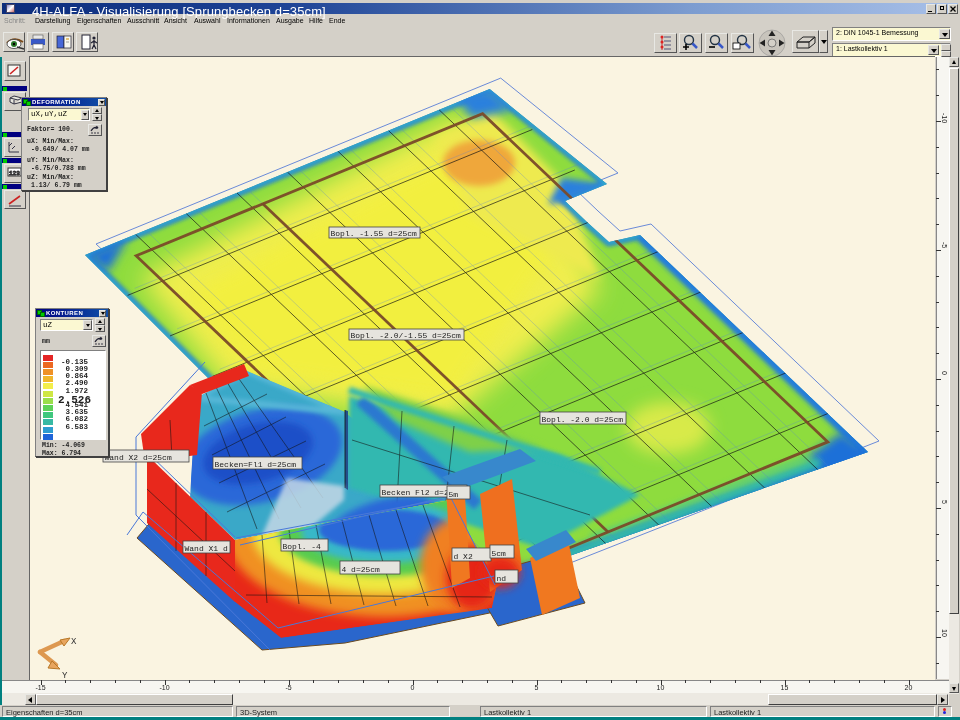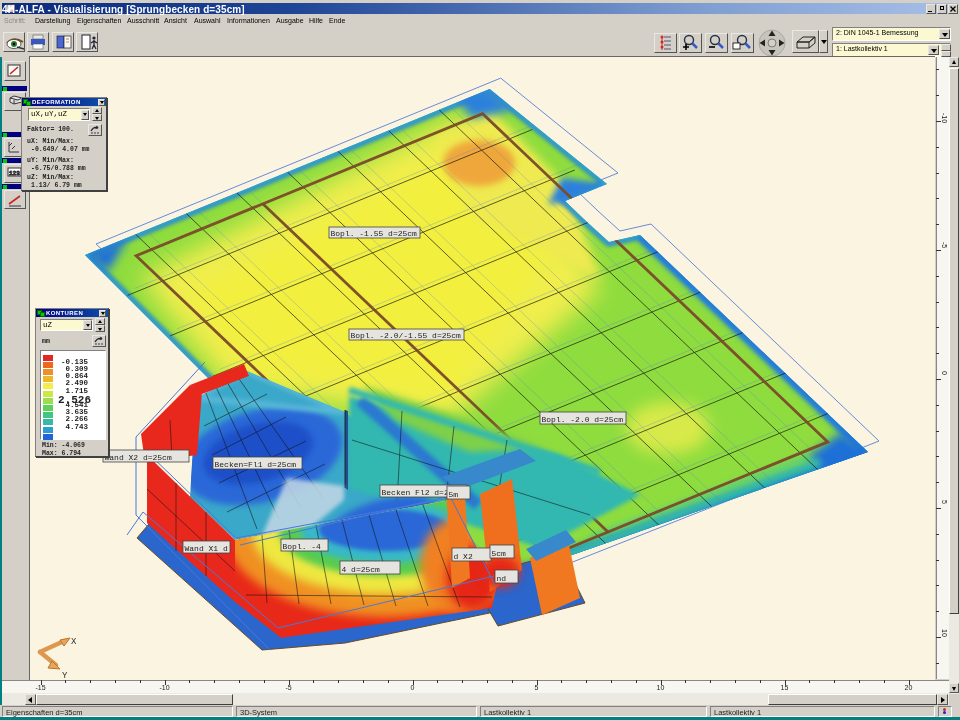--- a/index.html
+++ b/index.html
@@ -7,21 +7,21 @@
 .sunken{border-top:1px solid #808080;border-left:1px solid #808080;border-right:1px solid #fff;border-bottom:1px solid #fff}
 .btn{border-top:1px solid #e8e8e4;border-left:1px solid #e8e8e4;border-right:1px solid #555;border-bottom:1px solid #555;background:#d4d0c8}
 </style></head>
 <body>
 
 <div class="abs" style="left:0;top:57px;width:2px;height:663px;background:#008080"></div>
 <div class="abs" style="left:0;top:717px;width:960px;height:3px;background:#008080"></div>
 
 <div class="abs" style="left:2px;top:3px;width:956px;height:11px;background:linear-gradient(90deg,#0c2c7c 0%,#1e4496 30%,#7c9cd0 72%,#a8c0e8 100%)"></div>
 <div class="abs" style="left:6px;top:4px;width:9px;height:9px;background:linear-gradient(135deg,#88c 0%,#fff 50%,#c66 100%);border:1px solid #446"></div>
-<div class="abs" style="left:2px;top:3.5px;font-size:10px;font-weight:bold;color:#fff;letter-spacing:0.1px">4H-ALFA - Visualisierung [Sprungbecken d=35cm]</div>
+<div class="abs" style="left:32px;top:3.5px;font-size:13px;font-weight:normal;color:#fff;letter-spacing:0.1px">4H-ALFA - Visualisierung [Sprungbecken d=35cm]</div>
 <div class="abs btn" style="left:926px;top:3.5px;width:10px;height:10px"></div>
 <div class="abs" style="left:928px;top:10.5px;width:4px;height:1.5px;background:#000"></div>
 <div class="abs btn" style="left:937px;top:3.5px;width:10px;height:10px"></div>
 <div class="abs" style="left:939.5px;top:5.5px;width:4px;height:4px;border:1px solid #000;border-top-width:1.5px"></div>
 <div class="abs btn" style="left:948px;top:3.5px;width:10px;height:10px"></div>
 <svg class="abs" style="left:950px;top:5.5px" width="6" height="6" viewBox="0 0 6 6">
     <path d="M0.5 0.5 L5.5 5.5 M5.5 0.5 L0.5 5.5" stroke="#000" stroke-width="1.3"></path>
   </svg>
 
 <div class="abs" style="left:4px;top:17px;font-size:7px;color:#888">Schritt:</div>
@@ -402,26 +402,26 @@
 <div class="abs" style="left:43px;top:397.7px;width:10px;height:6.2px;background:#9ade4b"></div>
 <div class="abs" style="left:43px;top:404.9px;width:10px;height:6.2px;background:#5ed258"></div>
 <div class="abs" style="left:43px;top:412.1px;width:10px;height:6.2px;background:#3fc77e"></div>
 <div class="abs" style="left:43px;top:419.3px;width:10px;height:6.2px;background:#37b9a4"></div>
 <div class="abs" style="left:43px;top:426.5px;width:10px;height:6.2px;background:#2e9cd0"></div>
 <div class="abs" style="left:43px;top:433.7px;width:10px;height:6.2px;background:#1f64d8"></div>
 <div class="abs" style="left:58px;top:357.7px;width:30px;text-align:right;font-size:7.5px;font-family:'Liberation Mono',monospace;font-weight:bold;color:#222">-0.135</div>
 <div class="abs" style="left:58px;top:364.9px;width:30px;text-align:right;font-size:7.5px;font-family:'Liberation Mono',monospace;font-weight:bold;color:#222">0.309</div>
 <div class="abs" style="left:58px;top:372.1px;width:30px;text-align:right;font-size:7.5px;font-family:'Liberation Mono',monospace;font-weight:bold;color:#222">0.864</div>
 <div class="abs" style="left:58px;top:379.3px;width:30px;text-align:right;font-size:7.5px;font-family:'Liberation Mono',monospace;font-weight:bold;color:#222">2.490</div>
-<div class="abs" style="left:58px;top:386.5px;width:30px;text-align:right;font-size:7.5px;font-family:'Liberation Mono',monospace;font-weight:bold;color:#222">1.715</div>
+<div class="abs" style="left:58px;top:386.5px;width:30px;text-align:right;font-size:7.5px;font-family:'Liberation Mono',monospace;font-weight:bold;color:#222">1.972</div>
 <div class="abs" style="left:58px;top:393.7px;width:30px;text-align:right;font-size:11px;font-family:'Liberation Mono',monospace;font-weight:bold;color:#222">2.526</div>
 <div class="abs" style="left:58px;top:400.9px;width:30px;text-align:right;font-size:7.5px;font-family:'Liberation Mono',monospace;font-weight:bold;color:#222">4.541</div>
 <div class="abs" style="left:58px;top:408.1px;width:30px;text-align:right;font-size:7.5px;font-family:'Liberation Mono',monospace;font-weight:bold;color:#222">3.635</div>
-<div class="abs" style="left:58px;top:415.3px;width:30px;text-align:right;font-size:7.5px;font-family:'Liberation Mono',monospace;font-weight:bold;color:#222">2.266</div>
-<div class="abs" style="left:58px;top:422.5px;width:30px;text-align:right;font-size:7.5px;font-family:'Liberation Mono',monospace;font-weight:bold;color:#222">4.743</div>
+<div class="abs" style="left:58px;top:415.3px;width:30px;text-align:right;font-size:7.5px;font-family:'Liberation Mono',monospace;font-weight:bold;color:#222">6.082</div>
+<div class="abs" style="left:58px;top:422.5px;width:30px;text-align:right;font-size:7.5px;font-family:'Liberation Mono',monospace;font-weight:bold;color:#222">6.583</div>
 <div class="abs" style="left:42px;top:442px;font-size:6.5px;font-family:'Liberation Mono',monospace;font-weight:bold;color:#222">Min:  -4.069</div>
 <div class="abs" style="left:42px;top:449.5px;font-size:6.5px;font-family:'Liberation Mono',monospace;font-weight:bold;color:#222">Max:   6.794</div>
 
 <div class="abs" style="left:936px;top:57px;width:13px;height:622px;background:#f7f6f1;border-left:1px solid #888"></div>
 <div class="abs" style="left:936px;top:69.4px;width:3px;height:1px;background:#333"></div>
 <div class="abs" style="left:936px;top:95.2px;width:3px;height:1px;background:#333"></div>
 <div class="abs" style="left:936px;top:121.0px;width:5px;height:1px;background:#333"></div>
 <div class="abs" style="left:936px;top:146.8px;width:3px;height:1px;background:#333"></div>
 <div class="abs" style="left:936px;top:172.6px;width:3px;height:1px;background:#333"></div>
 <div class="abs" style="left:936px;top:198.4px;width:3px;height:1px;background:#333"></div>
@@ -507,21 +507,21 @@
 <div class="abs" style="left:28px;top:696.5px;width:0;height:0;border-top:3px solid transparent;border-bottom:3px solid transparent;border-right:4px solid #000"></div>
 <div class="abs raised" style="left:36px;top:694px;width:197px;height:11px"></div>
 <div class="abs raised" style="left:768px;top:694px;width:169px;height:11px"></div>
 <div class="abs btn" style="left:937px;top:694px;width:11px;height:11px"></div>
 <div class="abs" style="left:940.5px;top:696.5px;width:0;height:0;border-top:3px solid transparent;border-bottom:3px solid transparent;border-left:4px solid #000"></div>
 
 <div class="abs" style="left:0;top:705px;width:960px;height:12px;background:#d4d0c8"></div>
 <div class="abs sunken" style="left:2px;top:706px;width:231px;height:11px">
     <span style="position:absolute;left:3px;top:1px;font-size:7.5px;color:#222">Eigenschaften d=35cm</span>
   </div>
-<div class="abs sunken" style="left:236px;top:706px;width:241px;height:11px">
+<div class="abs sunken" style="left:236px;top:706px;width:214px;height:11px">
     <span style="position:absolute;left:3px;top:1px;font-size:7.5px;color:#222">3D-System</span>
   </div>
 <div class="abs sunken" style="left:480px;top:706px;width:227px;height:11px">
     <span style="position:absolute;left:3px;top:1px;font-size:7.5px;color:#222">Lastkollektiv 1</span>
   </div>
 <div class="abs sunken" style="left:710px;top:706px;width:225px;height:11px">
     <span style="position:absolute;left:3px;top:1px;font-size:7.5px;color:#222">Lastkollektiv 1</span>
   </div>
 <div class="abs sunken" style="left:938px;top:706px;width:14px;height:11px"></div>
 <div class="abs" style="left:943px;top:707.5px;width:3px;height:3px;background:#d22;border-radius:50%"></div>

